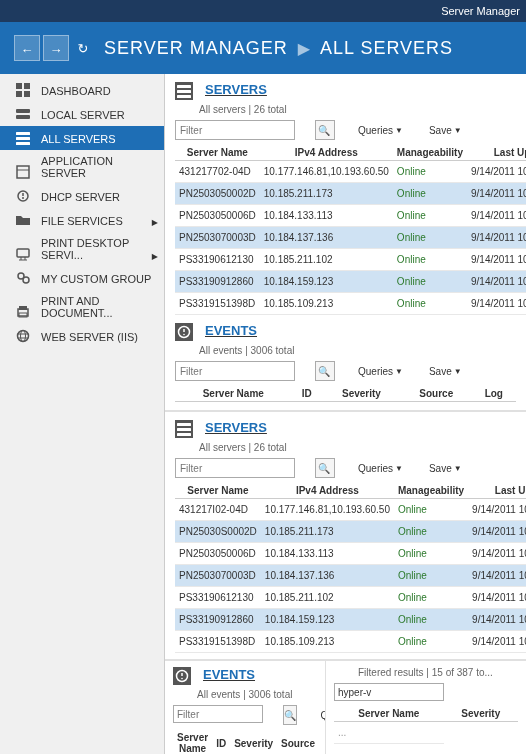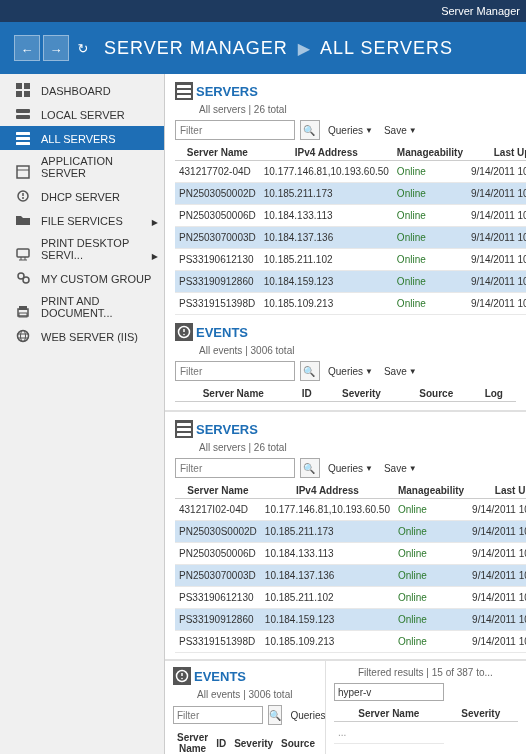--- a/index.html
+++ b/index.html
@@ -133,23 +133,24 @@
     .top-panel {
       padding: 8px 10px;
       background: white;
       border-bottom: 2px solid #e0e0e0;
       flex-shrink: 0;
     }
 
     
     .section-header {
       display: flex;
-      align-items: center;
-      gap: 3px;
+      align-items: flex-start;
+      gap: 12px;
       margin-bottom: 4px;
+      text-decoration: underline;
     }
     .section-icon {
       width: 18px;
       height: 18px;
       background: #555;
       display: flex;
       align-items: center;
       justify-content: center;
     }
     .section-icon svg { width: 14px; height: 14px; fill: white; }
@@ -162,22 +163,21 @@
     .section-subtitle {
       font-size: 10px;
       color: #666;
       margin-left: 24px;
       margin-bottom: 5px;
     }
 
     
     .filter-bar {
       display: flex;
-      align-items: center;
-      gap: 5px;
+      gap: 20px;
       margin-bottom: 5px;
     }
     .filter-input {
       border: 1px solid #aaa;
       height: 20px;
       padding: 0 4px;
       font-size: 10px;
       width: 120px;
     }
     .filter-search-btn {

